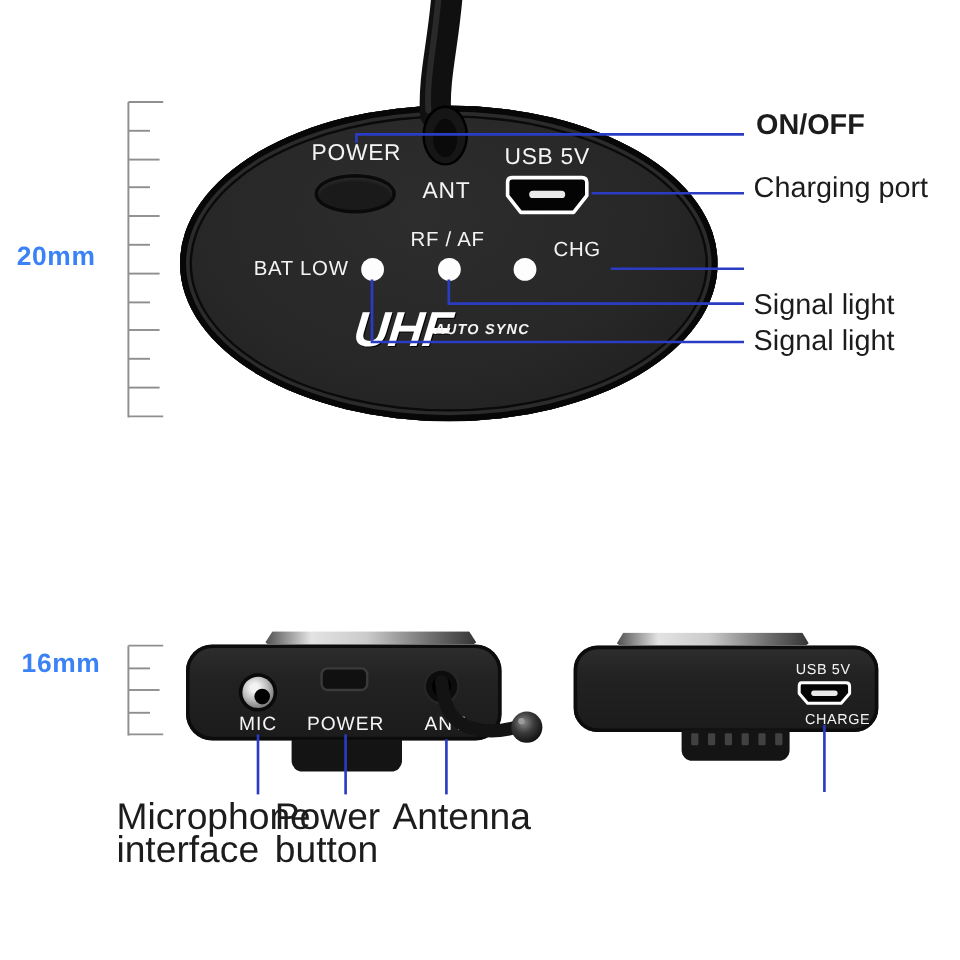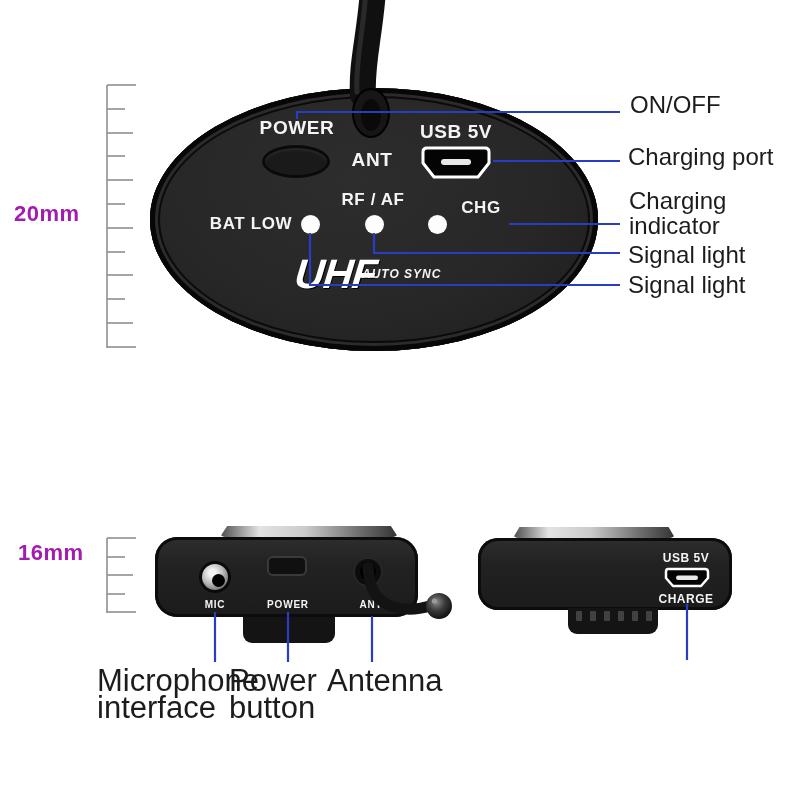--- a/index.html
+++ b/index.html
@@ -1,28 +1,28 @@
 <!DOCTYPE html>
 <html><head>
 <meta charset="utf-8">
 <style>
   html,body{margin:0;padding:0;background:#fff;}
   #stage{position:relative;width:800px;height:800px;background:#fff;overflow:hidden;
          font-family:"Liberation Sans",sans-serif;}
 
   
-  .measure{position:absolute;font-weight:bold;font-size:22px;color:#a21caf;letter-spacing:.5px;}
+  .measure{position:absolute;font-weight:bold;font-size:22px;color:#3b82f6;letter-spacing:.5px;}
   #measure-top{left:14px;top:201px;}
   #measure-bottom{left:18px;top:540px;}
 
   
   #oval-device{position:absolute;left:150px;top:88px;width:448px;height:263px;border-radius:50%;
     background:radial-gradient(ellipse at 45% 35%, #2d2d2d 0%, #272727 55%, #1e1e1e 90%);
     box-shadow:inset 0 0 0 5px #070707, inset 0 0 0 8px #2b2b2b, inset 0 0 0 10px #0a0a0a;}
-  .dev-text{position:absolute;color:#f4f4f4;font-weight:bold;white-space:nowrap;
+  .dev-text{position:absolute;color:#f4f4f4;font-weight:normal;white-space:nowrap;
     transform:translate(-50%,-50%);letter-spacing:.6px;}
   .t19{font-size:19px;} .t17{font-size:17px;}
   #power-button-top{position:absolute;left:112px;top:57px;width:68px;height:33px;border-radius:50%;
     background:#1a1a1a;border:3px solid #0a0a0a;box-sizing:border-box;
     box-shadow:inset 0 2px 3px rgba(255,255,255,.07), 0 0 0 1px #2e2e2e;}
   .ind-dot{position:absolute;width:19px;height:19px;border-radius:50%;background:#fdfdfd;top:126.5px;}
   #uhf-logo{position:absolute;left:145px;top:166px;color:#fff;font-style:italic;font-weight:900;
     font-size:41px;line-height:1;letter-spacing:-1px;transform:skewX(-6deg);
     text-shadow:1px 1px 0 #000;}
   #auto-sync{position:absolute;left:212px;top:179px;color:#f4f4f4;font-style:italic;font-weight:bold;
@@ -43,27 +43,27 @@
   #clip-left{left:243px;top:615px;width:92px;height:28px;}
   #clip-right{left:568px;top:608px;width:90px;height:26px;}
   .tooth{position:absolute;top:3px;width:6px;height:10px;background:#414141;border-radius:1px;}
 
   #mic-jack-outer{position:absolute;left:44px;top:24px;width:32px;height:32px;border-radius:50%;background:#0a0a0a;}
   #mic-jack-ring{position:absolute;left:3px;top:3px;width:26px;height:26px;border-radius:50%;
     background:radial-gradient(circle at 40% 35%, #f2f2f2 15%, #bdbdbd 45%, #707070 80%, #4a4a4a 100%);}
   #mic-jack-hole{position:absolute;left:9.5px;top:9.5px;width:13px;height:13px;border-radius:50%;background:#000;}
   #power-button-side{position:absolute;left:112px;top:19px;width:40px;height:20px;border-radius:6px;
     background:#101010;border:2px solid #3a3a3a;box-sizing:border-box;}
-  .small-lab{font-size:10px;letter-spacing:.8px;}
+  .small-lab{font-size:16px;letter-spacing:.8px;}
   .tiny-lab{font-size:12px;letter-spacing:.5px;}
 
   
   .anno{position:absolute;color:#1c1c1c;font-size:24px;line-height:25px;white-space:nowrap;}
   .anno.wrap{white-space:normal;}
-  #anno-onoff{left:630px;top:92px;}
+  #anno-onoff{left:630px;top:92px;font-weight:bold;}
   #anno-chgport{left:628px;top:144px;}
   #anno-chgind{left:629px;top:188px;width:118px;}
   #anno-sig1{left:628px;top:242px;}
   #anno-sig2{left:628px;top:272px;}
   .anno-b{position:absolute;color:#1c1c1c;font-size:31px;line-height:27px;}
   #anno-micint{left:97px;top:667px;width:145px;}
   #anno-pwrbtn{left:229px;top:667px;width:95px;}
   #anno-ant{left:327px;top:667px;white-space:nowrap;}
   #anno-usbchg{left:562px;top:664px;white-space:nowrap;}
 
@@ -102,34 +102,33 @@
     </div>
     <div id="power-button-side"></div>
     <div class="dev-text small-lab" style="left:60px;top:67px;">MIC</div>
     <div class="dev-text small-lab" style="left:133px;top:67px;">POWER</div>
     <div class="dev-text small-lab" style="left:216px;top:67px;">ANT</div>
   </div>
 
   <div class="hl-strip" id="hl-right"></div>
   <div class="body-dev" id="body-right">
     <div class="dev-text tiny-lab" style="left:208px;top:20px;">USB 5V</div>
-    <div class="dev-text tiny-lab" style="left:208px;top:61px;">CHARGE</div>
+    <div class="dev-text tiny-lab" style="left:220px;top:61px;">CHARGE</div>
   </div>
   <div class="clip" id="clip-right">
     <div class="tooth" style="left:8px;"></div>
     <div class="tooth" style="left:22px;"></div>
     <div class="tooth" style="left:36px;"></div>
     <div class="tooth" style="left:50px;"></div>
     <div class="tooth" style="left:64px;"></div>
     <div class="tooth" style="left:78px;"></div>
   </div>
 
   <div class="anno" id="anno-onoff">ON/OFF</div>
   <div class="anno" id="anno-chgport">Charging port</div>
-  <div class="anno wrap" id="anno-chgind">Charging indicator</div>
   <div class="anno" id="anno-sig1">Signal light</div>
   <div class="anno" id="anno-sig2">Signal light</div>
 
   <div class="anno-b" id="anno-micint">Microphone interface</div>
   <div class="anno-b" id="anno-pwrbtn">Power button</div>
   <div class="anno-b" id="anno-ant">Antenna</div>
 
   <svg id="overlay" width="800" height="800" viewBox="0 0 800 800">
     <defs>
       <radialGradient id="ballGrad" cx="40%" cy="35%" r="75%">

